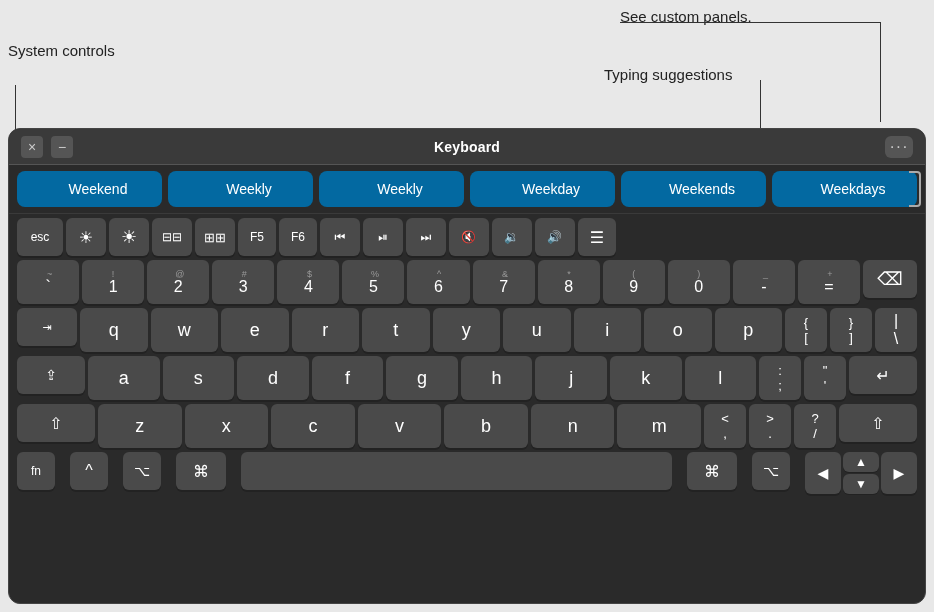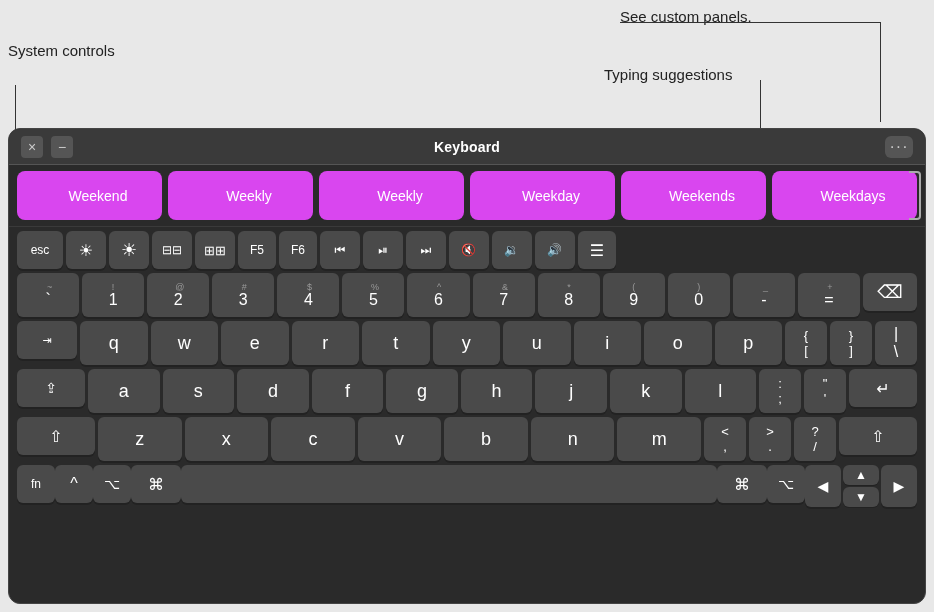--- a/index.html
+++ b/index.html
@@ -94,22 +94,22 @@
       display: flex;
       gap: 6px;
       padding: 6px 8px;
       background: #2a2a2a;
       border-bottom: 1px solid #3a3a3a;
       position: relative;
     }
 
     .suggestion-btn {
       flex: 1;
-      height: 49px;
-      background: #d946ef;
+      height: 36px;
+      background: #0369a1;
       border: none;
       border-radius: 8px;
       color: #fff;
       font-size: 14px;
       cursor: pointer;
       font-family: inherit;
       padding-left: 17px;
     }
 
     
@@ -214,21 +214,21 @@
 
     .key.wide-letter {
       flex: 0 0 42px;
       height: 44px;
       font-size: 16px;
     }
 
     
     .bottom-row {
       display: flex;
-      gap: 0;
+      gap: 15px;
       padding: 2px 8px;
     }
 
     .key.fn { flex: 0 0 38px; font-size: 12px; }
     .key.ctrl { flex: 0 0 38px; font-size: 12px; }
     .key.opt { flex: 0 0 38px; font-size: 14px; }
     .key.cmd { flex: 0 0 50px; font-size: 14px; }
     .key.space { flex: 1; }
     .key.cmd-r { flex: 0 0 50px; font-size: 14px; }
     .key.opt-r { flex: 0 0 38px; font-size: 14px; }

